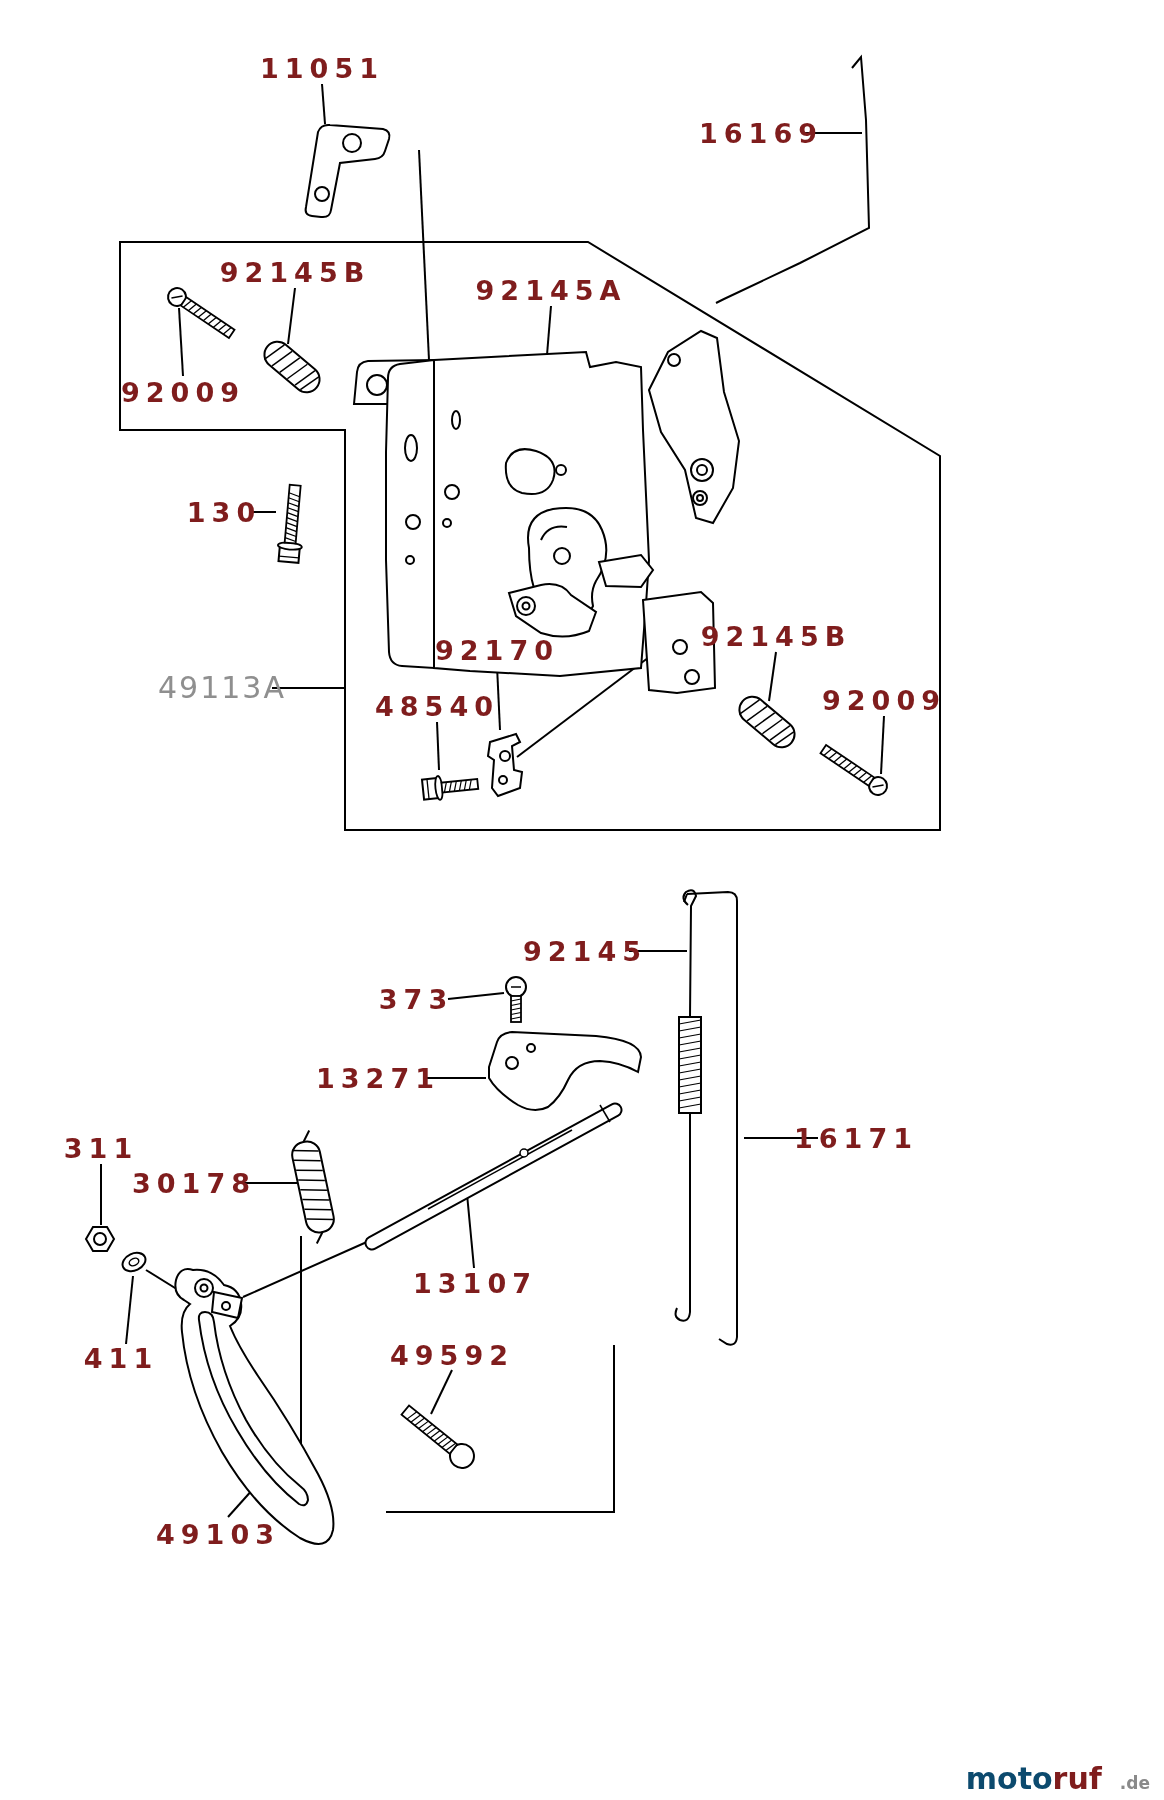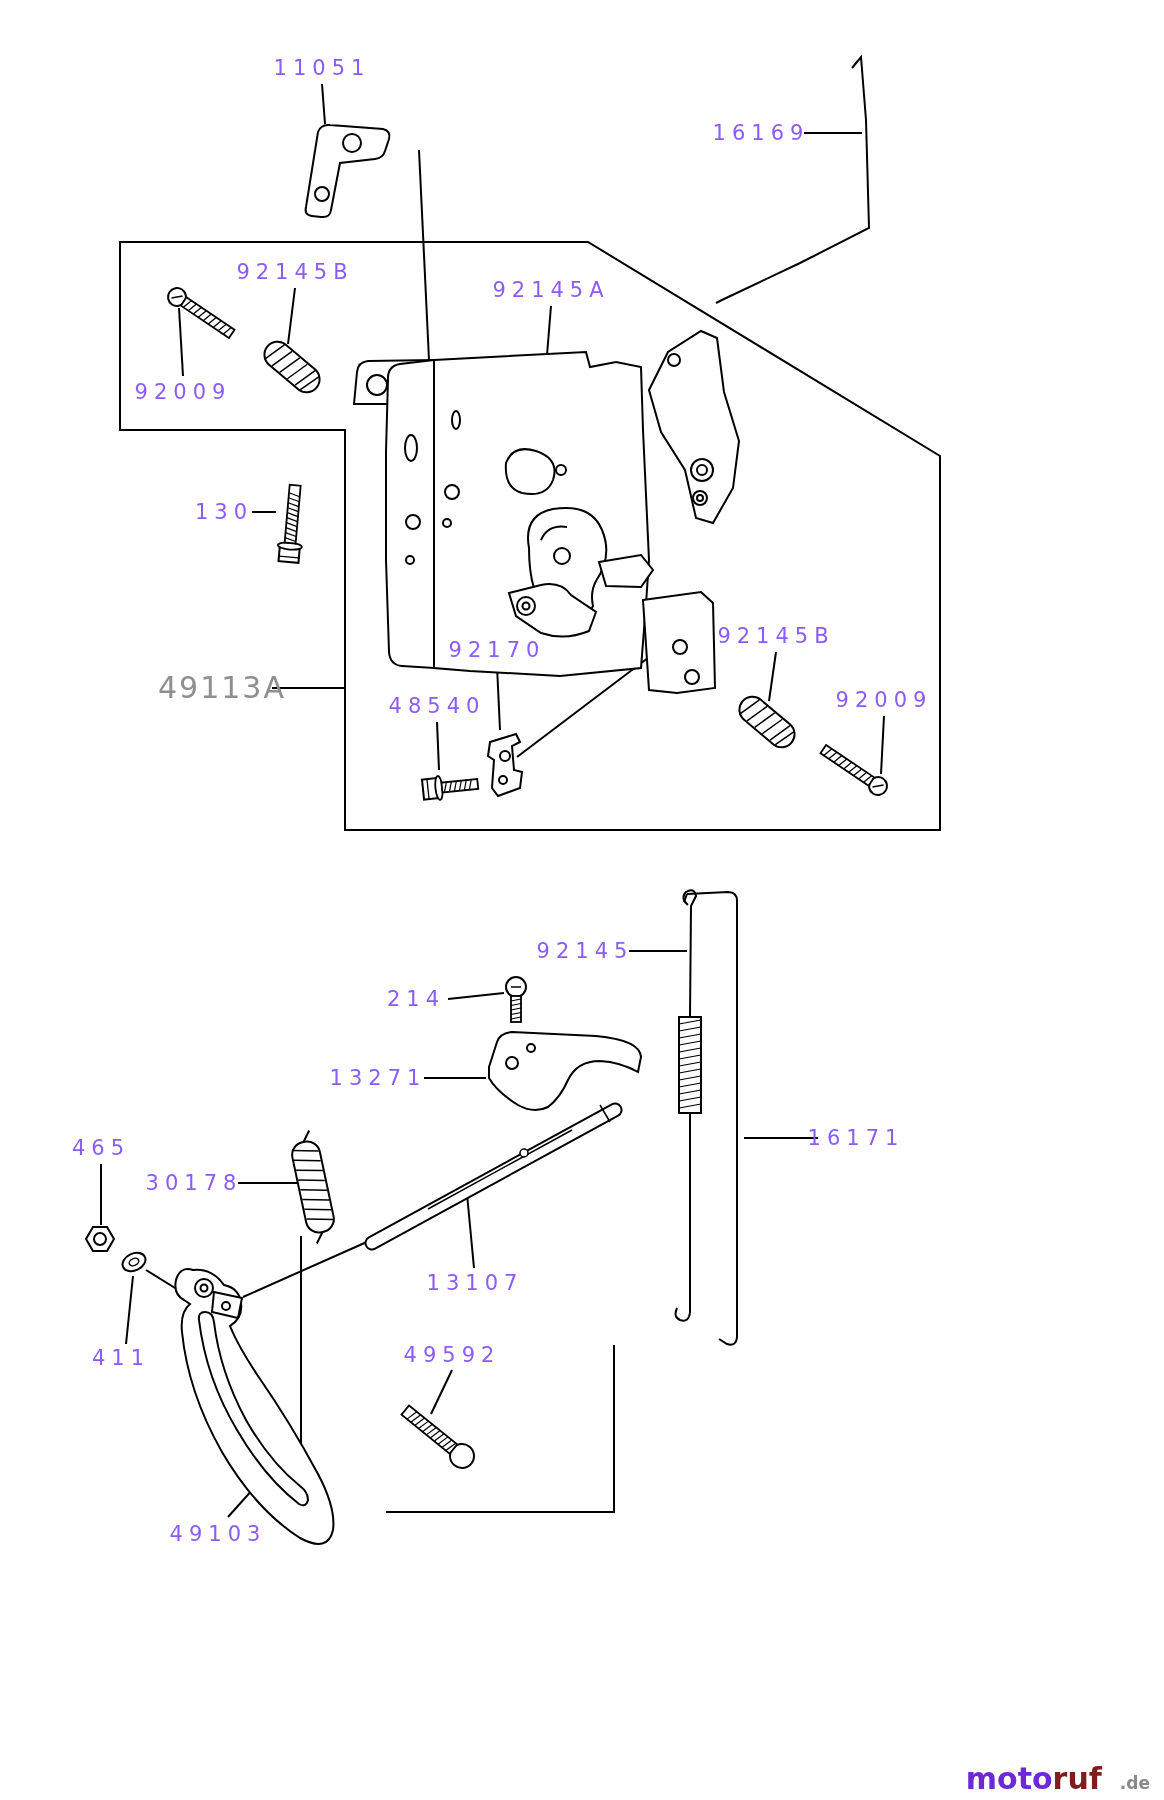--- a/index.html
+++ b/index.html
@@ -8,43 +8,43 @@
     width:1164px;
     height:1800px;
     background:#ffffff;
     font-family:"DejaVu Sans", sans-serif;
     overflow:hidden;
   }
   .canvas svg{position:absolute;left:0;top:0;}
   .part-label{
     position:absolute;
     transform:translate(-50%,-50%);
-    font-weight:normal;
-    font-size:21px;
+    font-weight:bold;
+    font-size:27px;
     letter-spacing:6px;
-    color:#8b5cf6;
+    color:#7f1d1d;
     white-space:nowrap;
     line-height:1;
   }
   .part-label.zone{
     color:#8f8f8f;
     font-weight:normal;
     font-size:30px;
     letter-spacing:2px;
   }
   .watermark{
     position:absolute;
     right:14px;
     bottom:6px;
     font-weight:bold;
     font-size:30px;
     line-height:1;
     white-space:nowrap;
   }
-  .wm-a{color:#6d28d9;text-align:center;}
+  .wm-a{color:#0c4a6e;text-align:center;}
   .wm-b{color:#7f1d1d;}
   .wm-tld{color:#8a8a8a;font-size:17px;margin-left:18px;}
 </style>
 </head>
 <body>
 
 <div class="canvas">
 
   <svg viewBox="0 0 1164 1800" width="1164" height="1800">
     <defs>
@@ -338,23 +338,23 @@
   <div class="part-label" style="left:295px;top:272px">92145B</div>
   <div class="part-label" style="left:551px;top:290px">92145A</div>
   <div class="part-label" style="left:183px;top:392px">92009</div>
   <div class="part-label" style="left:224px;top:512px">130</div>
   <div class="part-label zone" style="left:222px;top:688px">49113A</div>
   <div class="part-label" style="left:497px;top:650px">92170</div>
   <div class="part-label" style="left:776px;top:636px">92145B</div>
   <div class="part-label" style="left:437px;top:706px">48540</div>
   <div class="part-label" style="left:884px;top:700px">92009</div>
   <div class="part-label" style="left:585px;top:951px">92145</div>
-  <div class="part-label" style="left:416px;top:999px">214</div>
+  <div class="part-label" style="left:416px;top:999px">373</div>
   <div class="part-label" style="left:378px;top:1078px">13271</div>
-  <div class="part-label" style="left:101px;top:1148px">465</div>
+  <div class="part-label" style="left:101px;top:1148px">311</div>
   <div class="part-label" style="left:194px;top:1183px">30178</div>
   <div class="part-label" style="left:856px;top:1138px">16171</div>
   <div class="part-label" style="left:121px;top:1358px">411</div>
   <div class="part-label" style="left:475px;top:1283px">13107</div>
   <div class="part-label" style="left:452px;top:1355px">49592</div>
   <div class="part-label" style="left:218px;top:1534px">49103</div>
 
   <div class="watermark"><span class="wm-a">moto</span><span class="wm-b">ruf</span><span class="wm-tld">.de</span></div>
 
 </div>

